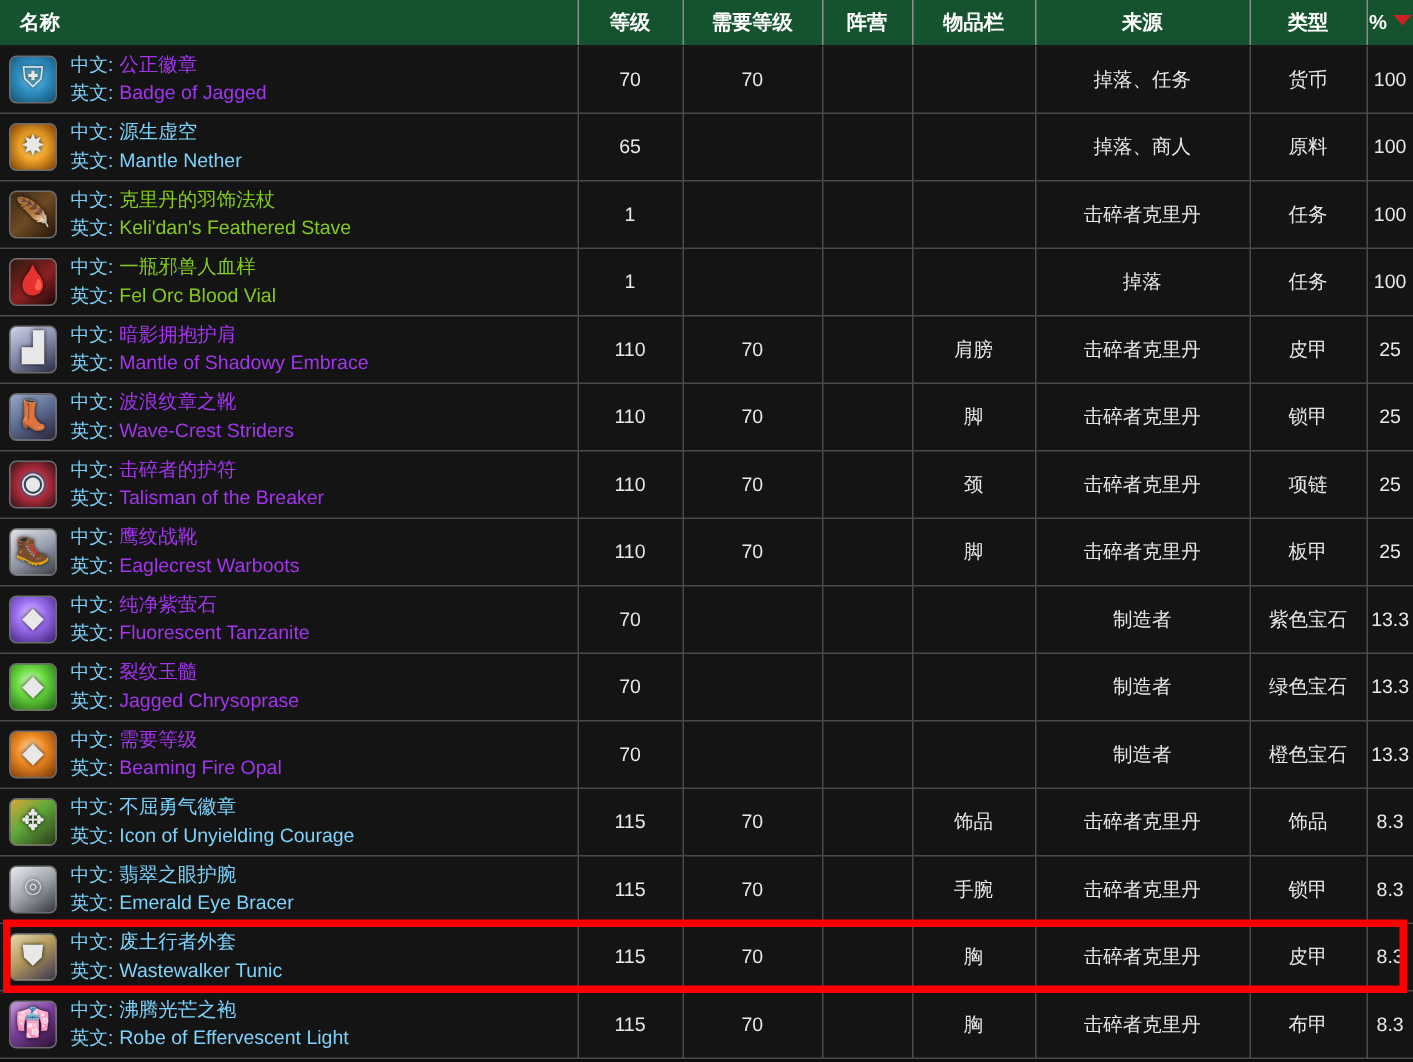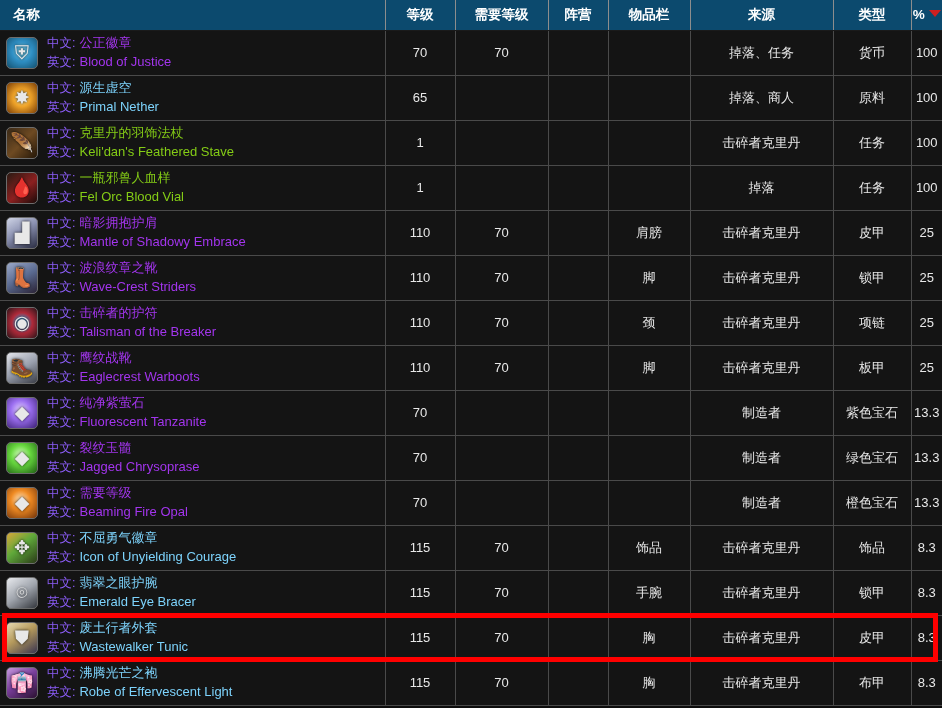--- a/index.html
+++ b/index.html
@@ -12,21 +12,21 @@
   #app { width: 942px; height: 708px; position: relative; }
 
   table.itemtable {
     width: 942px;
     border-collapse: collapse;
     table-layout: fixed;
   }
 
   
   thead th {
-    background: #0c4a6e;
+    background: #14532d;
     color: #ffffff;
     font-size: 13.5px;
     font-weight: bold;
     height: 30px;
     text-align: center;
     border-right: 1px solid #8d8d8d;
     border-bottom: 1px solid #1a1a1a;
     white-space: nowrap;
     vertical-align: middle;
   }
@@ -71,21 +71,21 @@
   }
   .icon .glyph {
     position: absolute; inset: 0;
     display: flex; align-items: center; justify-content: center;
     font-size: 19px; line-height: 1;
     text-shadow: 0 0 3px rgba(0,0,0,.9);
   }
 
   .namelines { display: flex; flex-direction: column; line-height: 1.45; }
   .nameline { white-space: nowrap; font-size: 13px; }
-  .lbl { color: #8b5cf6; font-size: 12.5px; }
+  .lbl { color: #7dd3fc; font-size: 12.5px; }
   .val { margin-left: 4px; }
   .val.epic   { color: #a335ee; }
   .val.rare   { color: #7dd3fc; }
   .val.common { color: #84cc16; }
 
   
   col.c-name { width: 385px; }
   col.c-lvl  { width: 70px; }
   col.c-req  { width: 93px; }
   col.c-fac  { width: 60px; }
@@ -136,41 +136,41 @@
     </thead>
     <tbody id="table-body">
         <tr>
           <td class="namecell">
             <div class="namewrap">
               <div class="icon" style="background: radial-gradient(circle at 50% 45%, rgb(127, 217, 245) 0%, rgb(47, 143, 196) 45%, rgb(20, 80, 110) 100%);">
                 <div class="glyph">⛨</div>
               </div>
               <div class="namelines">
                 <div class="nameline"><span class="lbl">中文:</span><span class="val epic">公正徽章</span></div>
-                <div class="nameline"><span class="lbl">英文:</span><span class="val epic">Blood of Justice</span></div>
+                <div class="nameline"><span class="lbl">英文:</span><span class="val epic">Badge of Jagged</span></div>
               </div>
             </div>
           </td>
           <td>70</td>
           <td>70</td>
           <td></td>
           <td></td>
           <td>掉落、任务</td>
           <td>货币</td>
           <td>100</td>
         </tr>
         <tr>
           <td class="namecell">
             <div class="namewrap">
               <div class="icon" style="background: radial-gradient(circle, rgb(255, 233, 160) 0%, rgb(242, 166, 42) 40%, rgb(122, 61, 5) 100%);">
                 <div class="glyph">✸</div>
               </div>
               <div class="namelines">
                 <div class="nameline"><span class="lbl">中文:</span><span class="val rare">源生虚空</span></div>
-                <div class="nameline"><span class="lbl">英文:</span><span class="val rare">Primal Nether</span></div>
+                <div class="nameline"><span class="lbl">英文:</span><span class="val rare">Mantle Nether</span></div>
               </div>
             </div>
           </td>
           <td>65</td>
           <td></td>
           <td></td>
           <td></td>
           <td>掉落、商人</td>
           <td>原料</td>
           <td>100</td>

